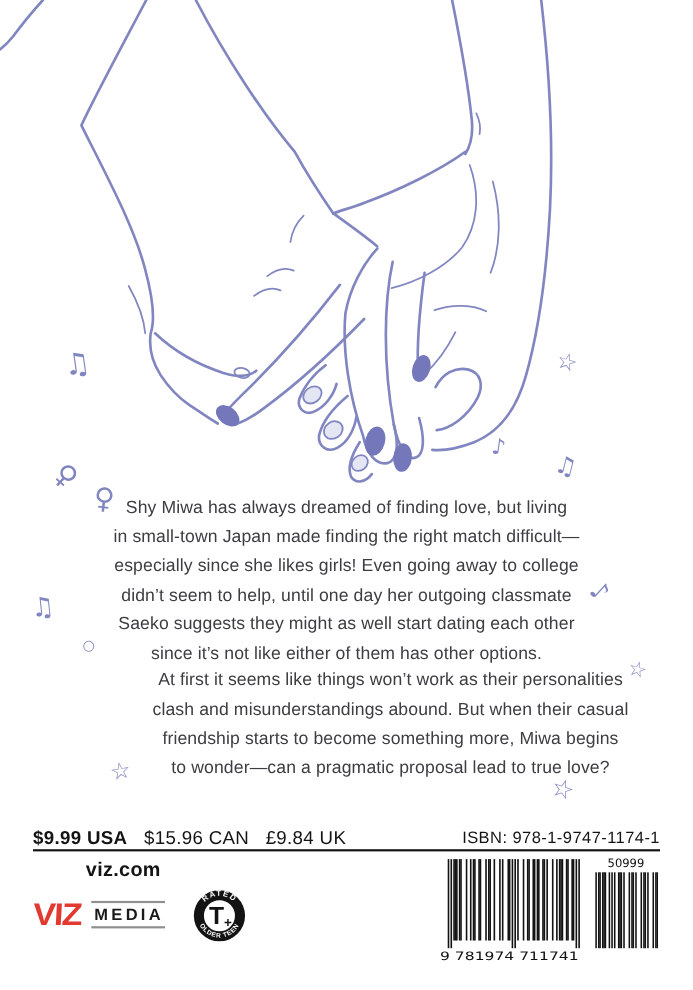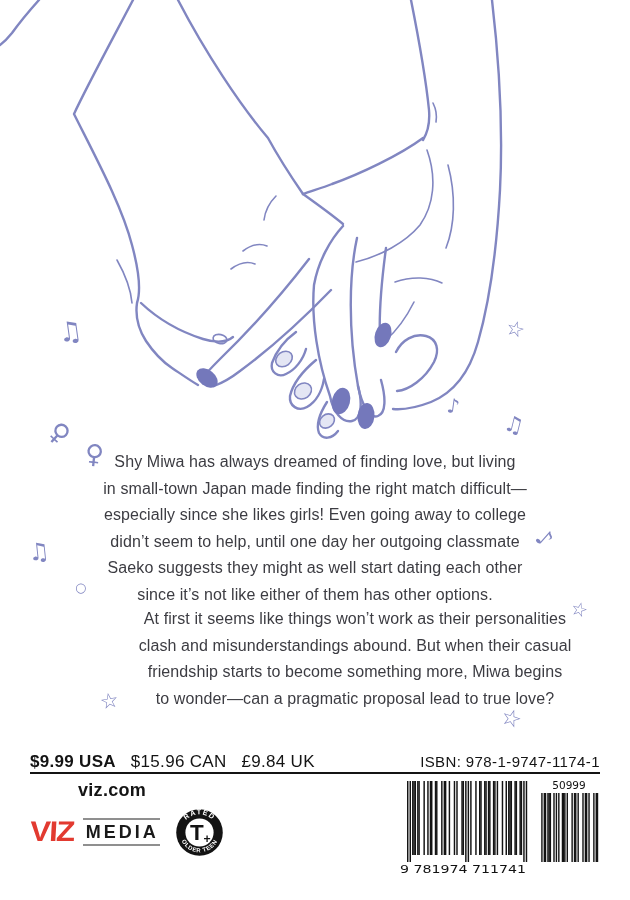--- a/index.html
+++ b/index.html
@@ -40,21 +40,21 @@
         letter-spacing:0.4px;}
   .rule{position:absolute;left:30px;top:772px;width:570px;height:2.2px;background:var(--ink);}
   .website{position:absolute;left:30px;top:780px;color:var(--ink);font-size:18px;
            font-weight:700;letter-spacing:0.3px;margin-left:48px;}
 
   .vizlogo{position:absolute;left:30px;top:816px;display:flex;align-items:center;gap:9px;}
   .vizword{color:var(--brand);font-weight:900;font-size:31px;letter-spacing:-1.5px;
            transform:scaleY(0.92) skewX(-3deg);line-height:1;}
   .mediablock{display:flex;flex-direction:column;align-items:stretch;}
   .mline{height:2px;background:#8f8f8f;}
-  .mtext{color:#1a1a1a;font-size:18px;font-weight:600;letter-spacing:3px;
+  .mtext{color:#1a1a1a;font-size:15px;font-weight:600;letter-spacing:3px;
          padding:3px 1px 3px 3px;line-height:1;}
   .badge{position:absolute;left:175px;top:808px;}
   .ring-text{fill:#ffffff;font-weight:700;font-family:"Liberation Sans",sans-serif;}
   .barcode{position:absolute;left:397px;top:777px;}
   .bcdigits{fill:#111;font-family:"DejaVu Sans",sans-serif;}
 </style>
 </head>
 <body>
 
 <div class="page">

